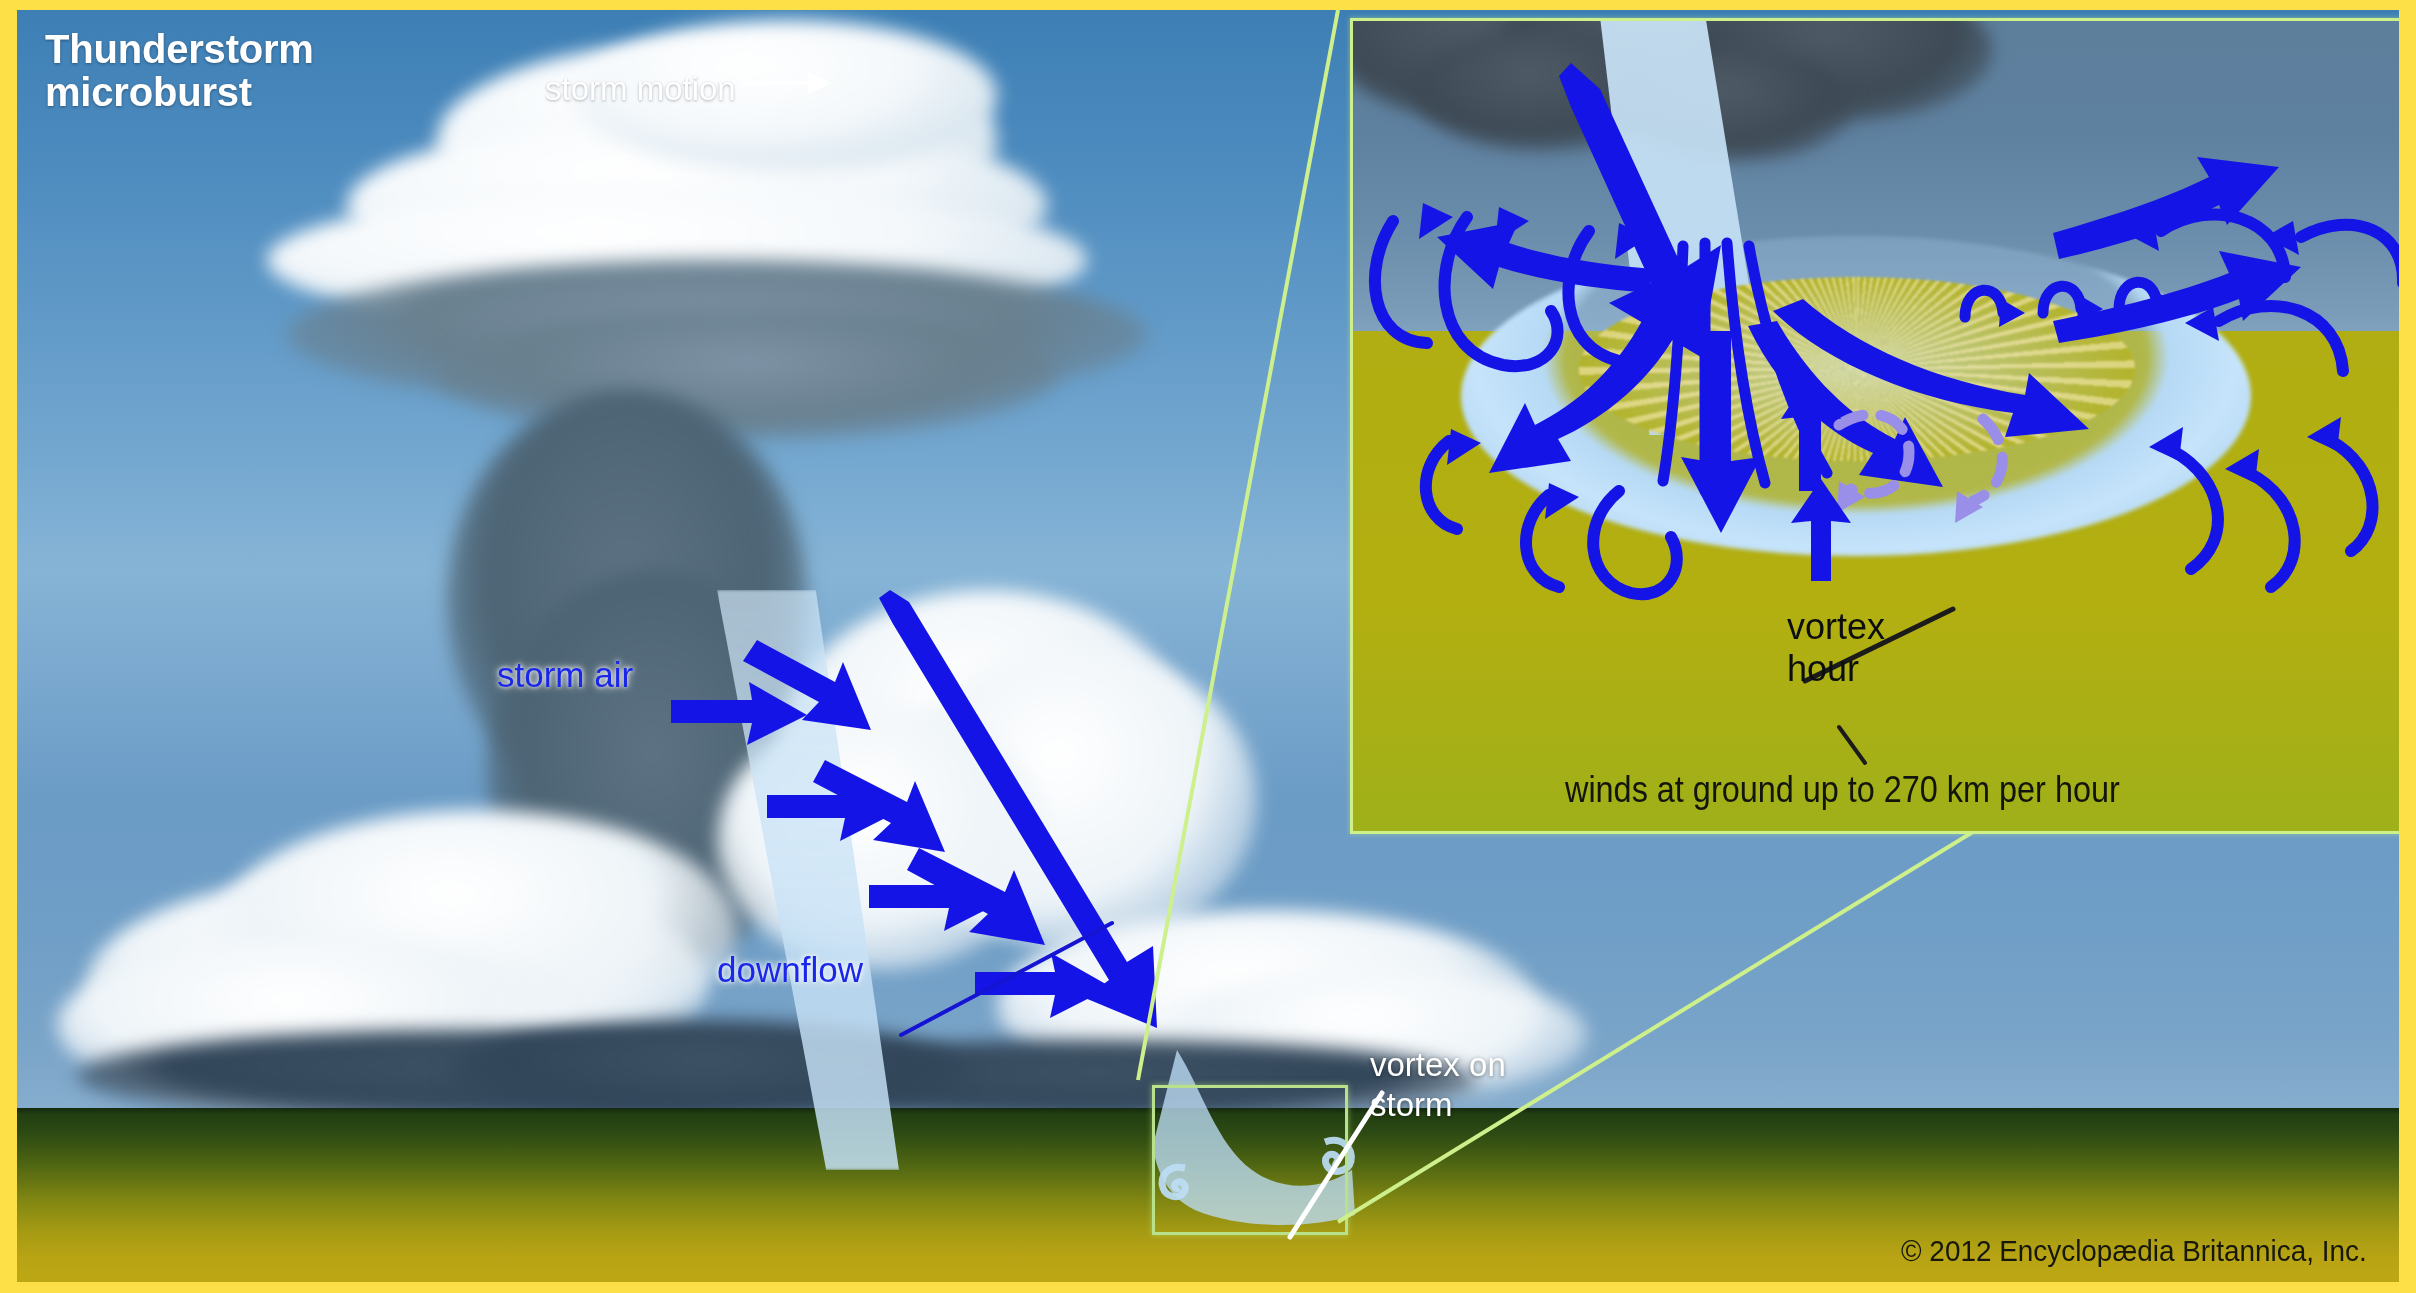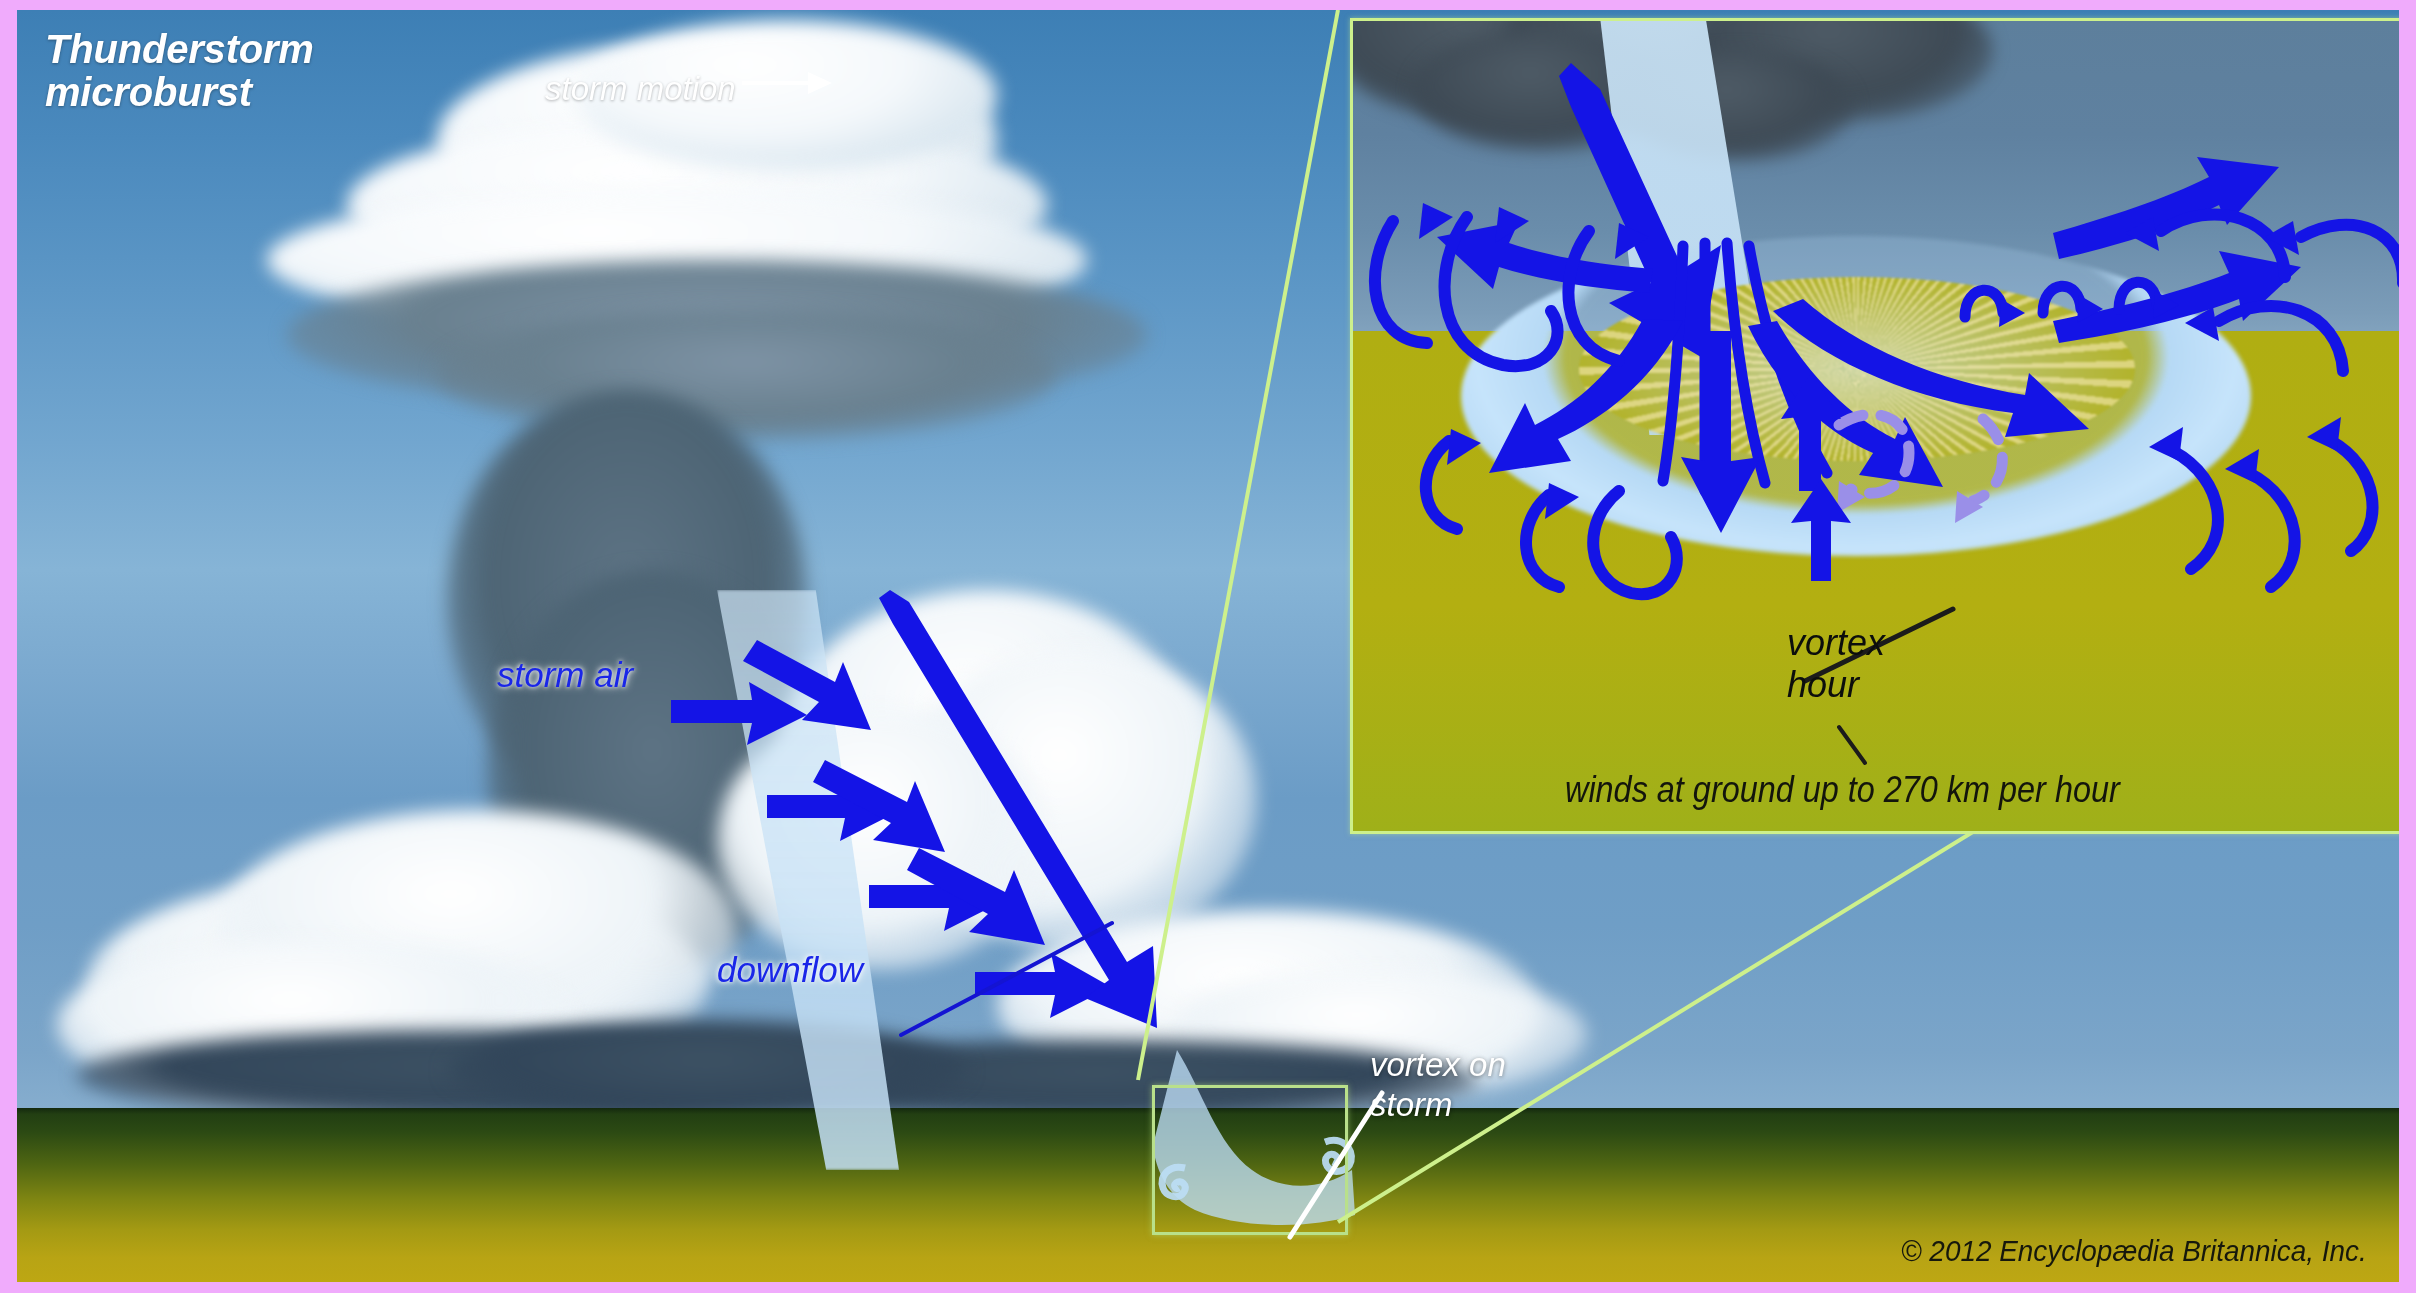--- a/index.html
+++ b/index.html
@@ -5,22 +5,21 @@
   * { box-sizing: border-box; margin: 0; padding: 0; }
   html, body {
     background: #1a1a1a;
     font-family: "Liberation Sans", sans-serif;
   }
   #stage {
     position: relative;
     width: 2416px;
     height: 1293px;
     overflow: hidden;
-    background: #f0abfc;
-    font-style: italic;
+    background: #fde047;
   }
 
   
   #scene {
     position: absolute;
     left: 17px; top: 10px;
     width: 2382px; height: 1272px;
     overflow: hidden;
     background: linear-gradient(to bottom,
        #3d7fb5 0%, #4a89bd 10%, #5d97c6 22%,
@@ -160,21 +159,21 @@
     filter: blur(1px);
   }
   #winds-label {
     position: absolute; left: 212px; top: 748px;
     color: #13150c; font-size: 36px;
     font-family: "Liberation Sans Narrow", "Liberation Sans", sans-serif;
     transform: scaleX(.90); transform-origin: left top;
     white-space: nowrap;
   }
   #vortex-label {
-    position: absolute; left: 1770px; top: 612px;
+    position: absolute; left: 1770px; top: 596px;
     color: #0c0e0c; font-size: 36px; line-height: 1.18;
     z-index: 40;
   }
 
   
   #copyright {
     position: absolute; right: 32px; bottom: 14px;
     color: #16180c; font-size: 30px;
     font-family: "Liberation Sans Narrow", "Liberation Sans", sans-serif;
     transform: scaleX(.93); transform-origin: right bottom;

